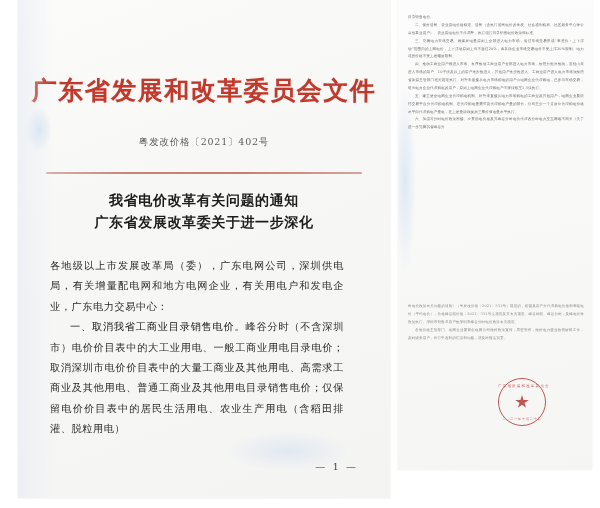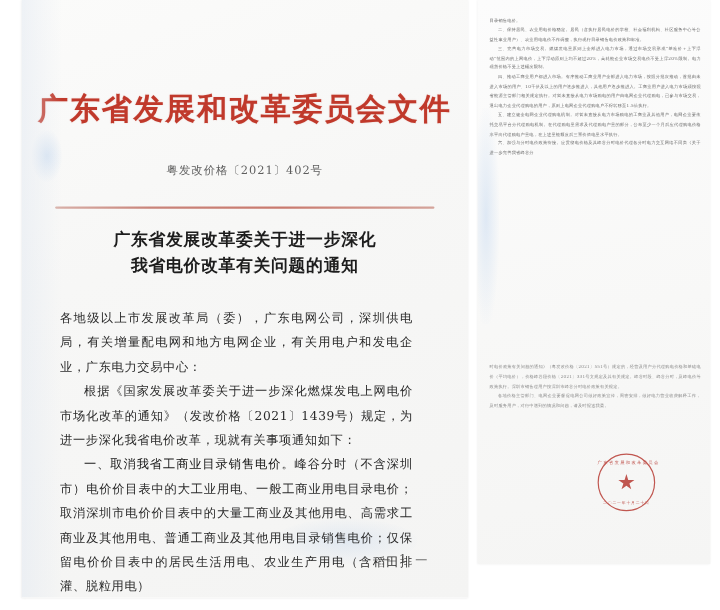--- a/index.html
+++ b/index.html
@@ -243,27 +243,26 @@
     <div class="blue-smudge"></div>
     <div class="blue-smudge-2"></div>
 
     <div class="masthead">广东省发展和改革委员会文件</div>
 
     <div class="doc-number">粤发改价格〔2021〕402号</div>
 
     <div class="red-rule"></div>
 
     <div class="doc-title">
+      <span class="line">我省电价改革有关问题的通知</span>
       <span class="line">广东省发展改革委关于进一步深化</span>
-      <span class="line">我省电价改革有关问题的通知</span>
     </div>
 
     <div class="body-block">
       <p>各地级以上市发展改革局（委），广东电网公司，深圳供电局，有关增量配电网和地方电网企业，有关用电户和发电企业，广东电力交易中心：</p>
-      <p class="indent">根据《国家发展改革委关于进一步深化燃煤发电上网电价市场化改革的通知》（发改价格〔2021〕1439号）规定，为进一步深化我省电价改革，现就有关事项通知如下：</p>
       <p class="indent"><b>一、取消我省工商业目录销售电价。</b><span>峰谷分时（不含深圳市）电价价目表中的大工业用电、一般工商业用电目录电价；取消深圳市电价价目表中的大量工商业及其他用电、高需求工商业及其他用电、普通工商业及其他用电目录销售电价；仅保留电价价目表中的居民生活用电、农业生产用电（含稻田排灌、脱粒用电）</span></p>
     </div>
 
     <div class="page-number">— 1 —</div>
   </div>
 
   <div class="page-right">
 
     <div class="r-body">
       <p>目录销售电价。</p>

